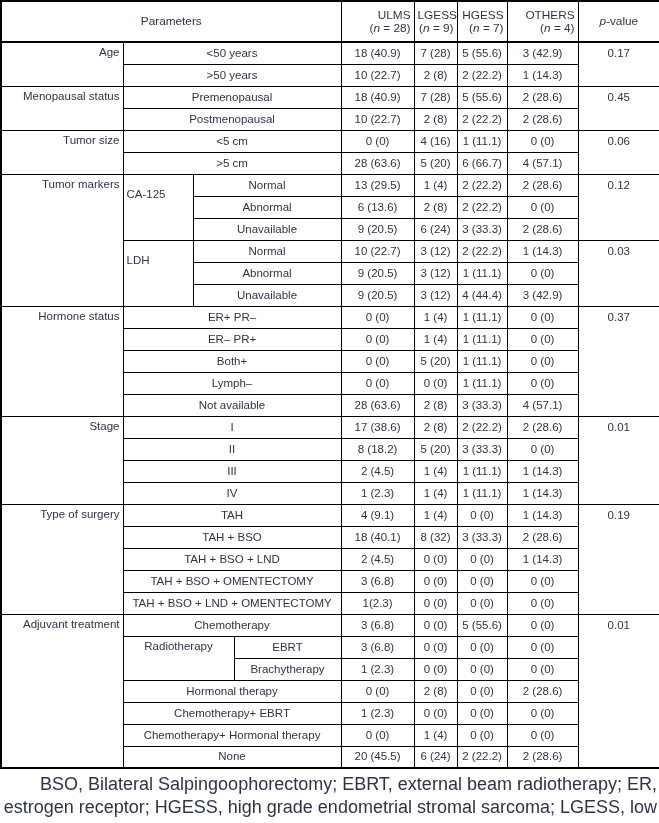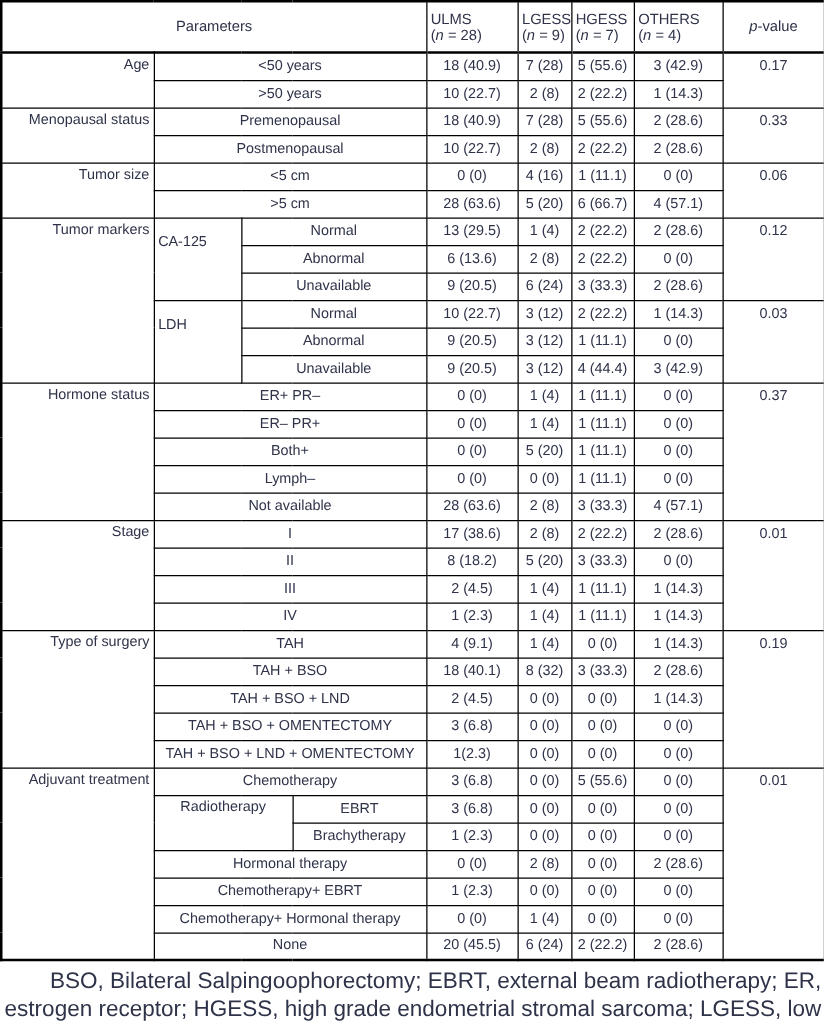--- a/index.html
+++ b/index.html
@@ -27,22 +27,22 @@
     color:#2f3349;
     box-sizing:border-box;
   }
   .params thead th {
     height:41px;
     border-bottom:2px solid #000;
     text-align:center;
     vertical-align:middle;
     font-size:11.8px;
   }
-  .hname { display:block; text-align:left; }
-  .hn    { display:block; text-align:left; }
+  .hname { display:block; text-align:right; }
+  .hn    { display:block; text-align:right; }
   .it    { font-style:italic; }
   td.cat { text-align:right; vertical-align:top; padding-top:3px; }
   td.mk  { text-align:left; vertical-align:top; padding-top:13px; }
   td.lbl { text-align:center; vertical-align:middle; }
   td.lbl.vt { vertical-align:top; padding-top:3px; }
   td.val { text-align:center; vertical-align:middle; padding:0 1px; }
   td.pv  { text-align:center; vertical-align:top; padding-top:4px; }
   .footnote {
     font-size:18px;
     line-height:1.3;
@@ -107,21 +107,21 @@
       <td class="val">1 (14.3)</td>
     </tr>
 
     <tr>
       <td class="cat" rowspan="2">Menopausal status</td>
       <td class="lbl" colspan="3">Premenopausal</td>
       <td class="val">18 (40.9)</td>
       <td class="val">7 (28)</td>
       <td class="val">5 (55.6)</td>
       <td class="val">2 (28.6)</td>
-      <td class="pv" rowspan="2">0.33</td>
+      <td class="pv" rowspan="2">0.45</td>
     </tr>
     <tr>
       <td class="lbl" colspan="3">Postmenopausal</td>
       <td class="val">10 (22.7)</td>
       <td class="val">2 (8)</td>
       <td class="val">2 (22.2)</td>
       <td class="val">2 (28.6)</td>
     </tr>
 
     <tr>

